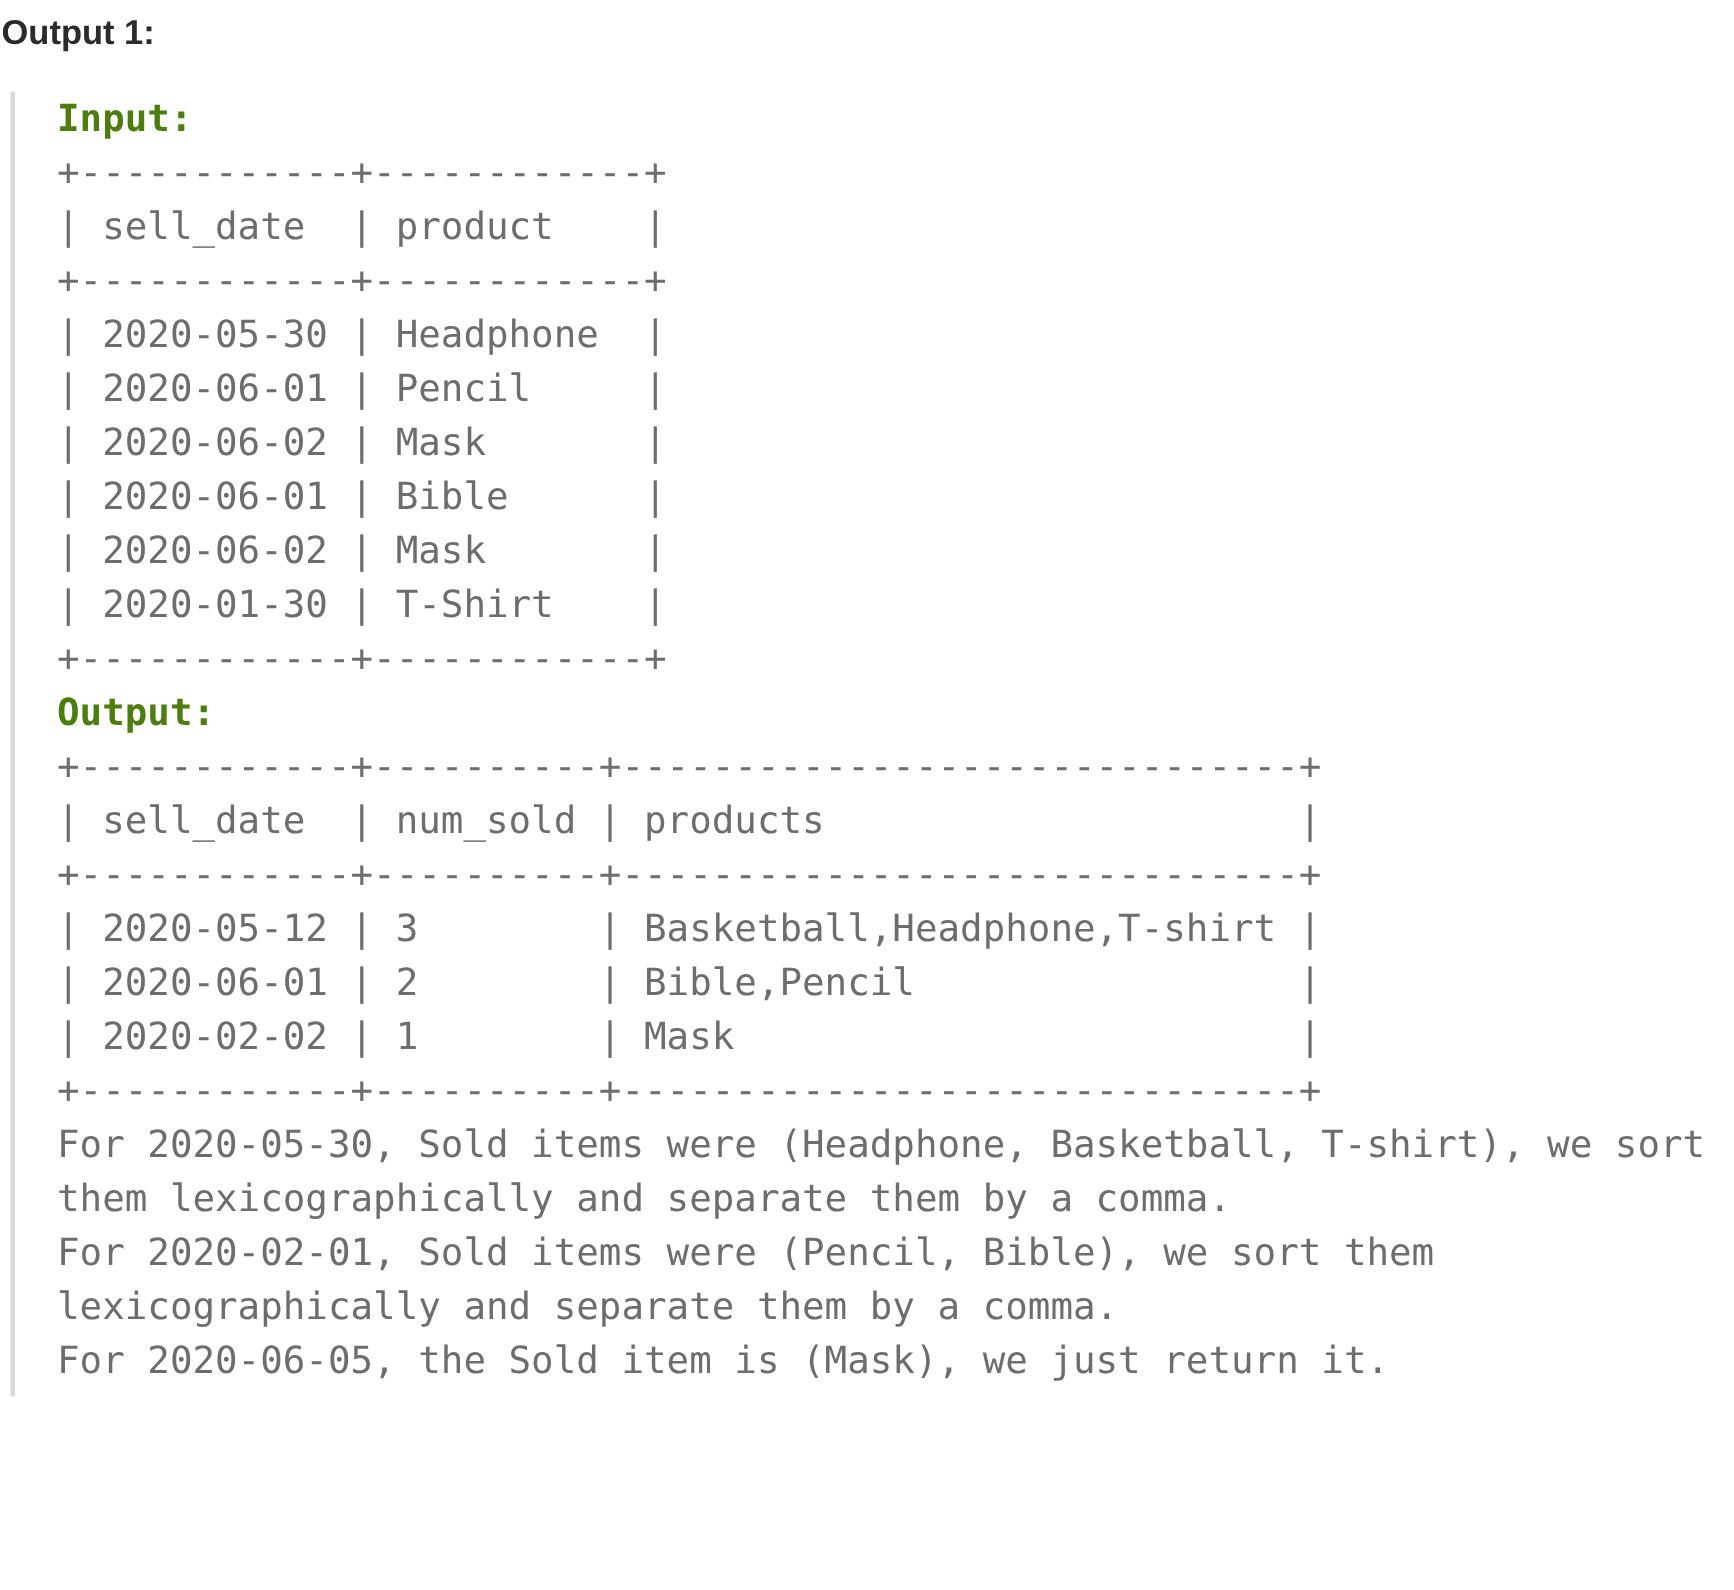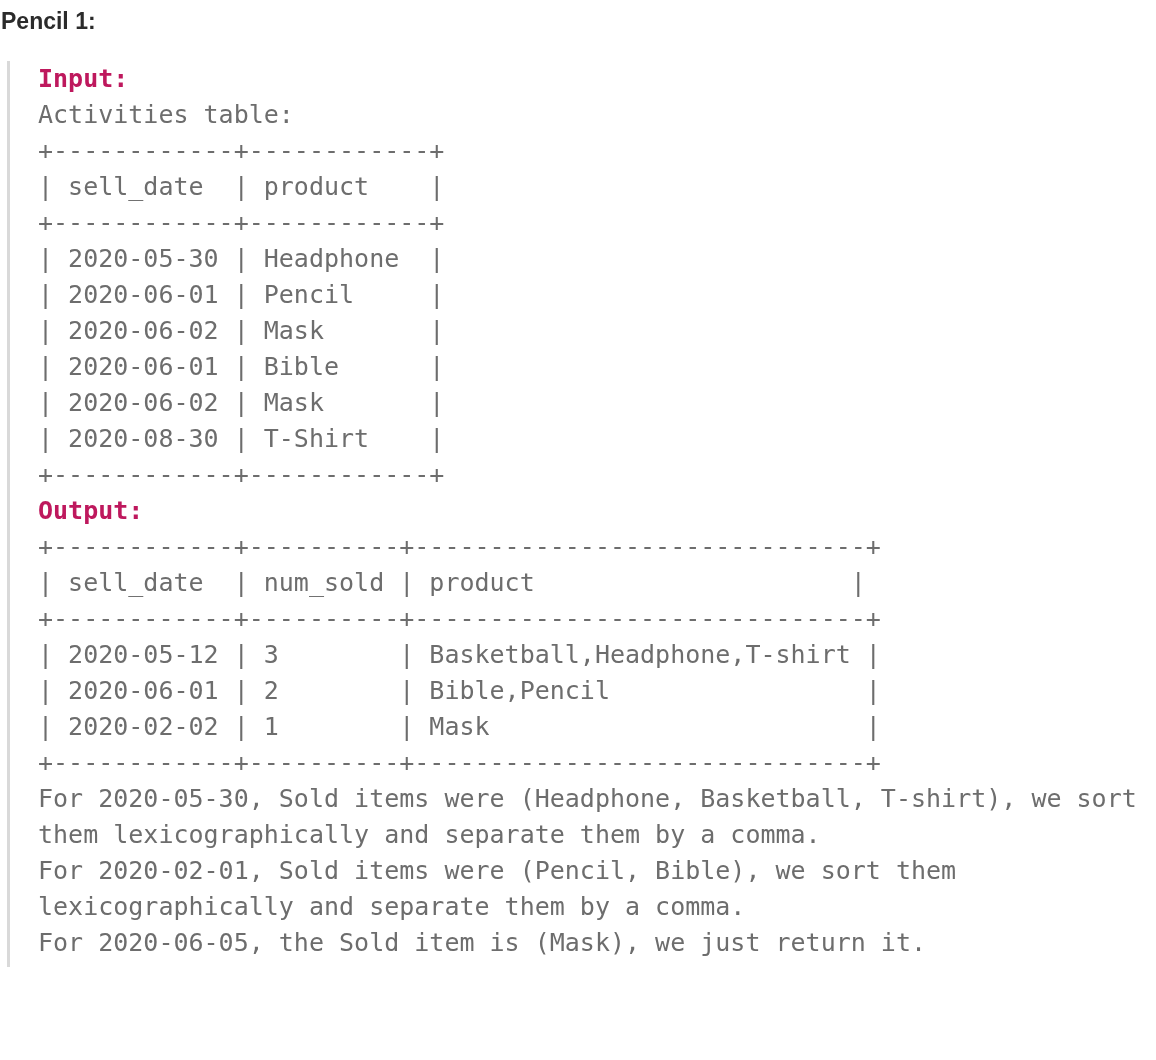--- a/index.html
+++ b/index.html
@@ -31,49 +31,48 @@
   }
   .line {
     font-family: "DejaVu Sans Mono", "Liberation Mono", monospace;
     font-size: 25px;
     line-height: 36px;
     height: 36px;
     white-space: pre;
     color: #6d6d6d;
   }
   .line.label {
-    color: #be185d;
+    color: #4d7c0f;
     font-weight: 700;
   }
 </style>
 </head>
 <body>
 
 <div class="page">
 
-  <div class="example-title">Pencil 1:</div>
+  <div class="example-title">Output 1:</div>
 
   <div class="example-block">
 
     <div class="line label">Input:</div>
-    <div class="line">Activities table:</div>
     <div class="line">+------------+------------+</div>
     <div class="line">| sell_date  | product    |</div>
     <div class="line">+------------+------------+</div>
     <div class="line">| 2020-05-30 | Headphone  |</div>
     <div class="line">| 2020-06-01 | Pencil     |</div>
     <div class="line">| 2020-06-02 | Mask       |</div>
     <div class="line">| 2020-06-01 | Bible      |</div>
     <div class="line">| 2020-06-02 | Mask       |</div>
-    <div class="line">| 2020-08-30 | T-Shirt    |</div>
+    <div class="line">| 2020-01-30 | T-Shirt    |</div>
     <div class="line">+------------+------------+</div>
 
     <div class="line label">Output:</div>
     <div class="line">+------------+----------+------------------------------+</div>
-    <div class="line">| sell_date  | num_sold | product                     |</div>
+    <div class="line">| sell_date  | num_sold | products                     |</div>
     <div class="line">+------------+----------+------------------------------+</div>
     <div class="line">| 2020-05-12 | 3        | Basketball,Headphone,T-shirt |</div>
     <div class="line">| 2020-06-01 | 2        | Bible,Pencil                 |</div>
     <div class="line">| 2020-02-02 | 1        | Mask                         |</div>
     <div class="line">+------------+----------+------------------------------+</div>
 
     <div class="line">For 2020-05-30, Sold items were (Headphone, Basketball, T-shirt), we sort</div>
     <div class="line">them lexicographically and separate them by a comma.</div>
     <div class="line">For 2020-02-01, Sold items were (Pencil, Bible), we sort them</div>
     <div class="line">lexicographically and separate them by a comma.</div>

